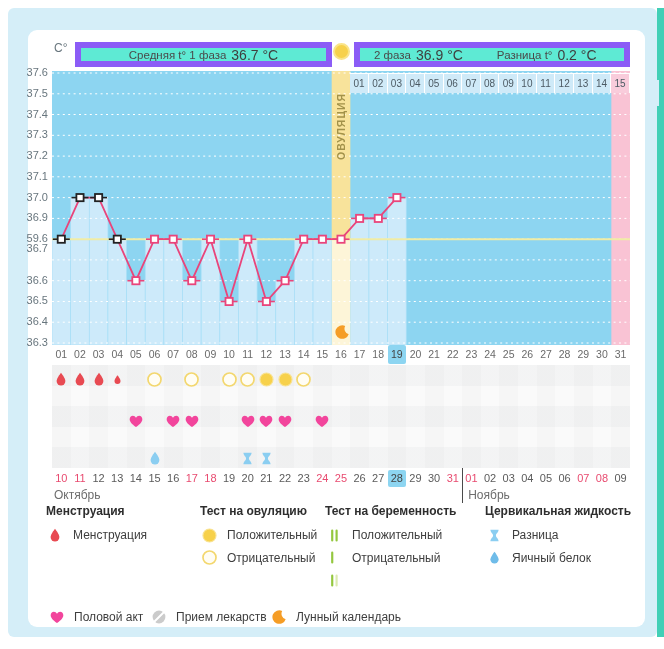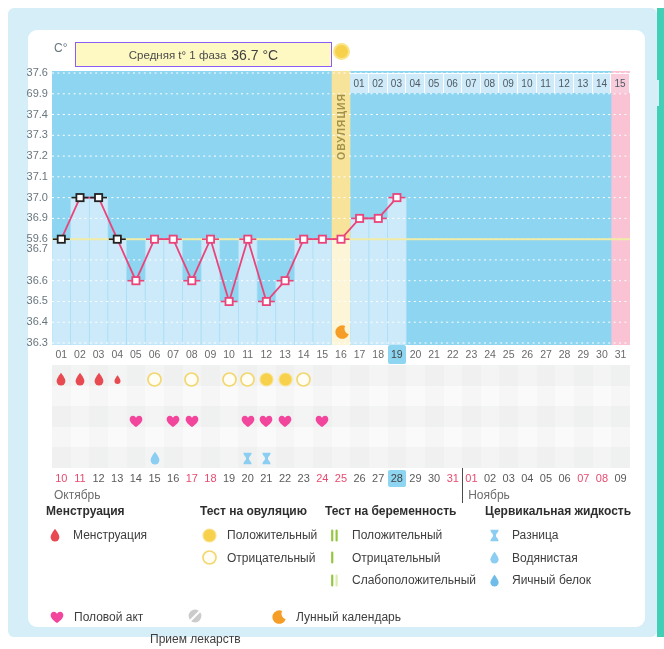--- a/index.html
+++ b/index.html
@@ -3,21 +3,21 @@
 <meta charset="utf-8">
 <style>
   html,body{margin:0;padding:0;background:#fff;}
   *{box-sizing:border-box;font-family:"Liberation Sans","DejaVu Sans",sans-serif;}
   .canvas{position:relative;width:664px;height:649px;background:#fff;overflow:hidden;}
   .page-bg{position:absolute;left:8px;top:8px;width:649px;height:629px;background:#d5eef8;border-radius:6px;}
   .side-strip{position:absolute;right:0;top:8px;width:7px;height:629px;background:#41cfb6;}
   .side-notch{position:absolute;left:-7px;top:72px;width:9px;height:26px;background:#d5eef8;border-radius:6px 0 0 6px;}
   .card{position:absolute;left:28px;top:30px;width:617px;height:597px;background:#fff;border-radius:9px;}
   .unit{position:absolute;left:26px;top:11px;font-size:12px;color:#68767e;}
-  .hdr-box{position:absolute;top:12px;height:25px;border:1px solid #8b5cf6;background:#fef9c3;
+  .hdr-box{position:absolute;top:12px;height:25px;border:6px solid #8b5cf6;background:#5eead4;
            display:flex;align-items:center;font-size:11.5px;color:#4a4a4a;}
   .hdr-left{left:47px;width:257px;justify-content:center;}
   .hdr-right{left:326px;width:276px;padding-left:14px;gap:34px;}
   .hdr-val{font-size:14px;margin-left:5px;color:#3f3f3f;}
   .hdr-pair{display:flex;align-items:center;}
   .ovul-circle{position:absolute;left:305px;top:13px;width:17px;height:17px;border-radius:50%;
                background:#f7d14b;border:2px solid #fae489;}
   .ylab{position:absolute;left:-10px;width:30px;text-align:right;font-size:11px;color:#68767e;}
   .plot{position:absolute;left:24px;top:41px;width:578px;height:274px;}
   .dpo-row{position:absolute;top:43px;height:20px;display:flex;}
@@ -56,24 +56,34 @@
   </div>
 
   <div class="card">
     <div class="unit">C°</div>
 
     <div class="hdr-box hdr-left">
       <span>Средняя t° 1 фаза</span>
       <span class="hdr-val">36.7 °C</span>
     </div>
     <div class="ovul-circle"></div>
+    <div class="hdr-box hdr-right">
+      <span class="hdr-pair">
+        <span>2 фаза</span>
+        <span class="hdr-val">36.9 °C</span>
+      </span>
+      <span class="hdr-pair">
+        <span>Разница t°</span>
+        <span class="hdr-val">0.2 °C</span>
+      </span>
+    </div>
 
     <div id="yaxis">
         <div class="ylab" style="top: 36px;">37.6</div>
-        <div class="ylab" style="top: 56.7692px;">69.9</div>
+        <div class="ylab" style="top: 56.7692px;">37.5</div>
         <div class="ylab" style="top: 77.5385px;">37.4</div>
         <div class="ylab" style="top: 98.3077px;">37.3</div>
         <div class="ylab" style="top: 119.077px;">37.2</div>
         <div class="ylab" style="top: 139.846px;">37.1</div>
         <div class="ylab" style="top: 160.615px;">37.0</div>
         <div class="ylab" style="top: 181.385px;">36.9</div>
         <div class="ylab" style="top: 202.154px;">59.6</div>
         <div class="ylab" style="top: 212px;">36.7</div>
         <div class="ylab" style="top: 243.692px;">36.6</div>
         <div class="ylab" style="top: 264.462px;">36.5</div>
@@ -410,59 +420,50 @@
             </span>
             <span>Отрицательный</span>
           </div>
           <div class="legend-item">
             <span class="legend-ic">
               <svg width="15" height="15" viewBox="0 0 24 24">
                 <rect x="6.6" y="2.5" width="3.5" height="19" rx="1.7" fill="#94c73f"></rect>
                 <rect x="13.6" y="2.5" width="3.5" height="19" rx="1.7" fill="#dcebb0"></rect>
               </svg>
             </span>
-            <span>Слабоположительный</span>
           </div>
         </div>
         <div class="legend-col" style="left: 457px;">
           <div class="legend-title">Цервикальная жидкость</div>
           <div class="legend-item">
             <span class="legend-ic">
               <svg width="15" height="15" viewBox="0 0 24 24">
                 <path d="M5.5 2.8h13c0 4.7-4.2 5.7-4.2 9.2s4.2 4.5 4.2 9.2h-13c0-4.7 4.2-5.7 4.2-9.2S5.5 7.5 5.5 2.8z" fill="#8bcef1"></path>
               </svg>
             </span>
             <span>Разница</span>
-          </div>
-          <div class="legend-item">
-            <span class="legend-ic">
-              <svg width="15" height="15" viewBox="0 0 24 24">
-                <path d="M12 2.6C12 2.6 5.4 10.9 5.4 15.1a6.6 6.6 0 0 0 13.2 0C18.6 10.9 12 2.6 12 2.6Z" fill="#8bcef1"></path>
-              </svg>
-            </span>
-            <span>Водянистая</span>
           </div>
           <div class="legend-item">
             <span class="legend-ic">
               <svg width="15" height="15" viewBox="0 0 24 24">
                 <path d="M12 2.6C12 2.6 5.4 10.9 5.4 15.1a6.6 6.6 0 0 0 13.2 0C18.6 10.9 12 2.6 12 2.6Z" fill="#6fbce9"></path>
               </svg>
             </span>
             <span>Яичный белок</span>
           </div>
         </div>
         <div class="extra-item" style="left: 20px;">
           <span class="legend-ic">
             <svg width="16" height="16" viewBox="0 0 24 24">
               <path d="M12 21C8.8 18.7 2.8 14.4 2.5 9.6 2.3 6.6 4.6 4.2 7.3 4.2c1.9 0 3.6 1.1 4.7 2.9 1.1-1.8 2.8-2.9 4.7-2.9 2.7 0 5 2.4 4.8 5.4-.3 4.8-6.3 9.1-9.5 11.4z" fill="#f2459c"></path>
             </svg>
           </span>
           <span>Половой акт</span>
         </div>
-        <div class="extra-item" style="left: 122px; flex-direction: column;">
+        <div class="extra-item" style="left: 122px;">
           <span class="legend-ic">
             <svg width="16" height="16" viewBox="0 0 24 24">
               <circle cx="12" cy="12" r="9.6" fill="#cbcbcb"></circle>
               <rect x="10.6" y="1" width="2.9" height="22" rx="1.4" fill="#fff" transform="rotate(45 12 12)"></rect>
             </svg>
           </span>
           <span>Прием лекарств</span>
         </div>
         <div class="extra-item" style="left: 242px;">
           <span class="legend-ic">

